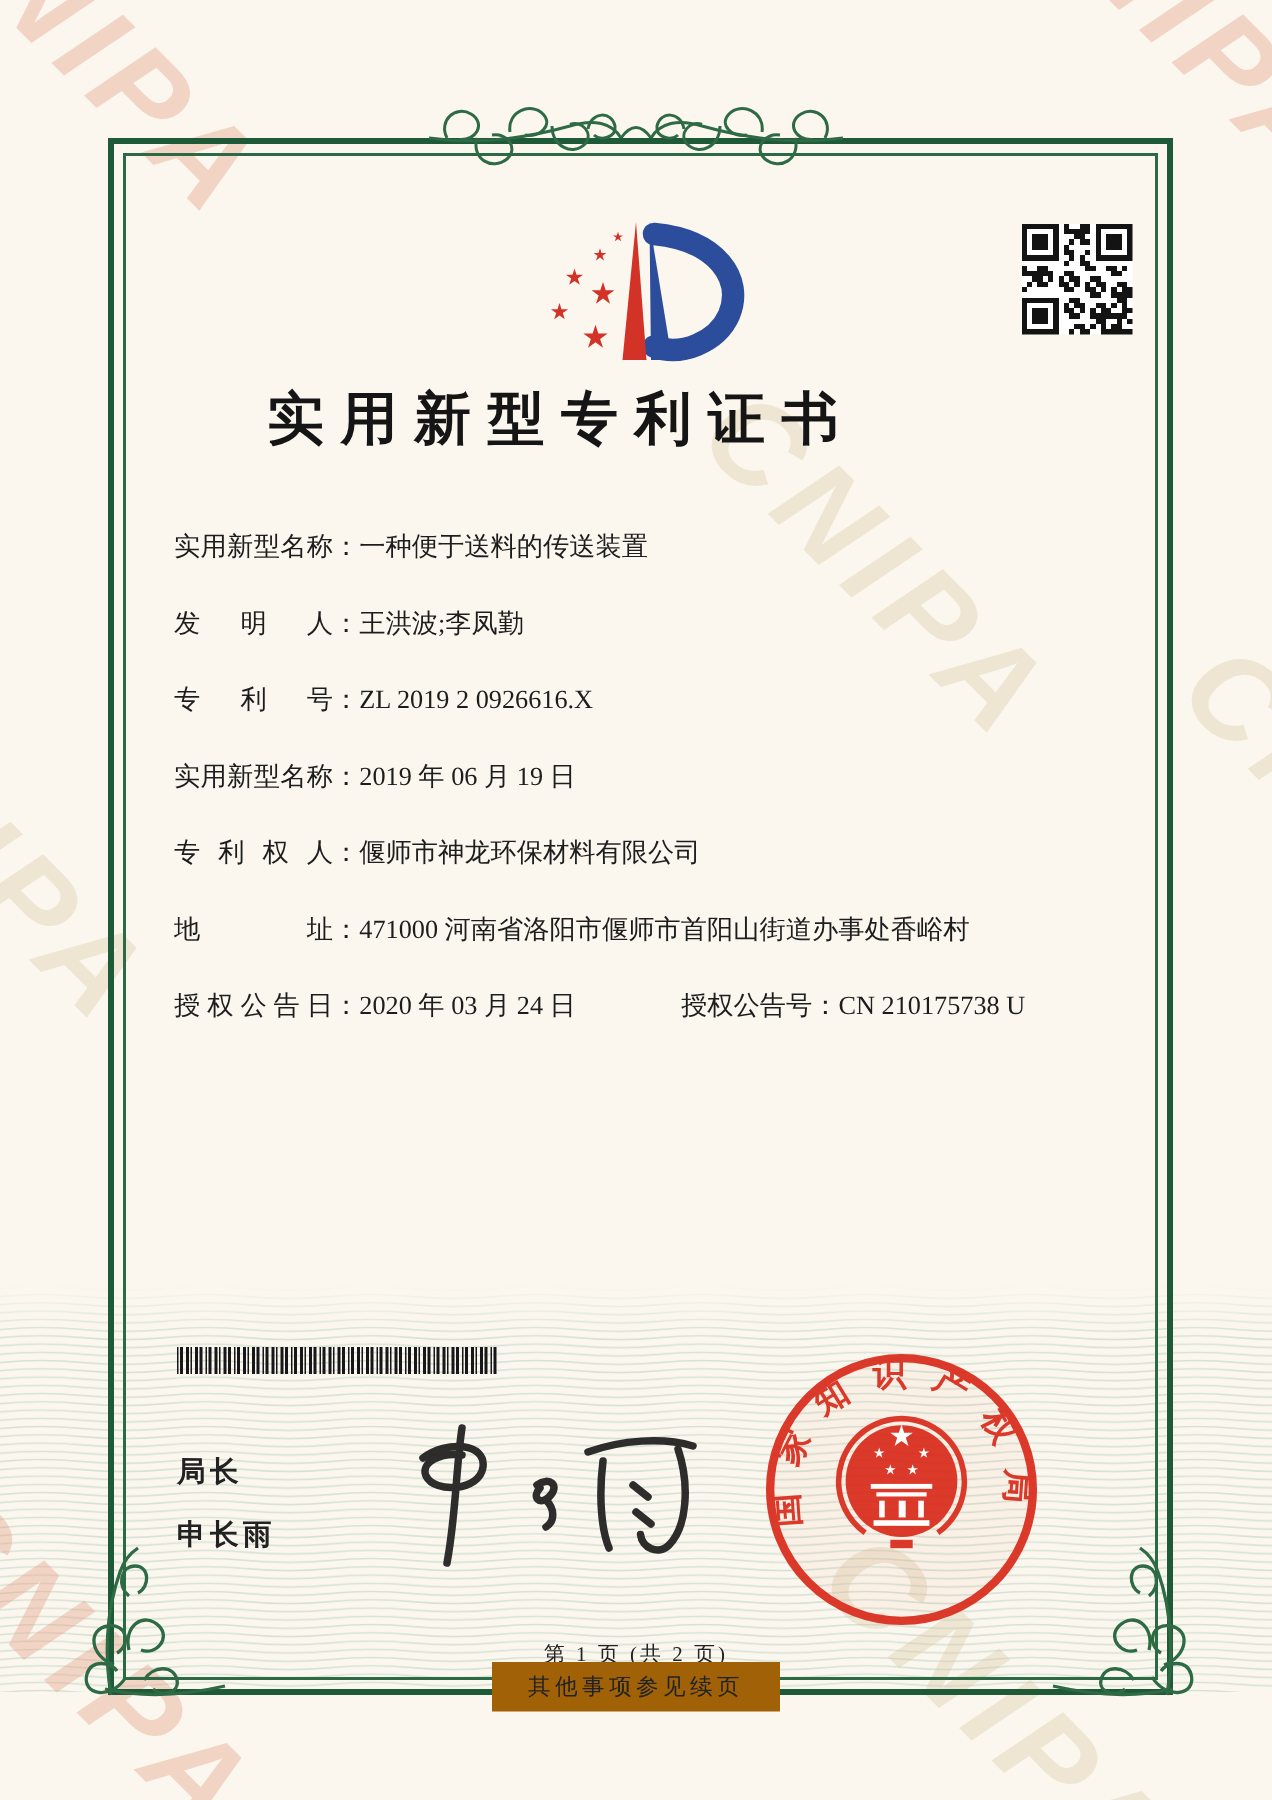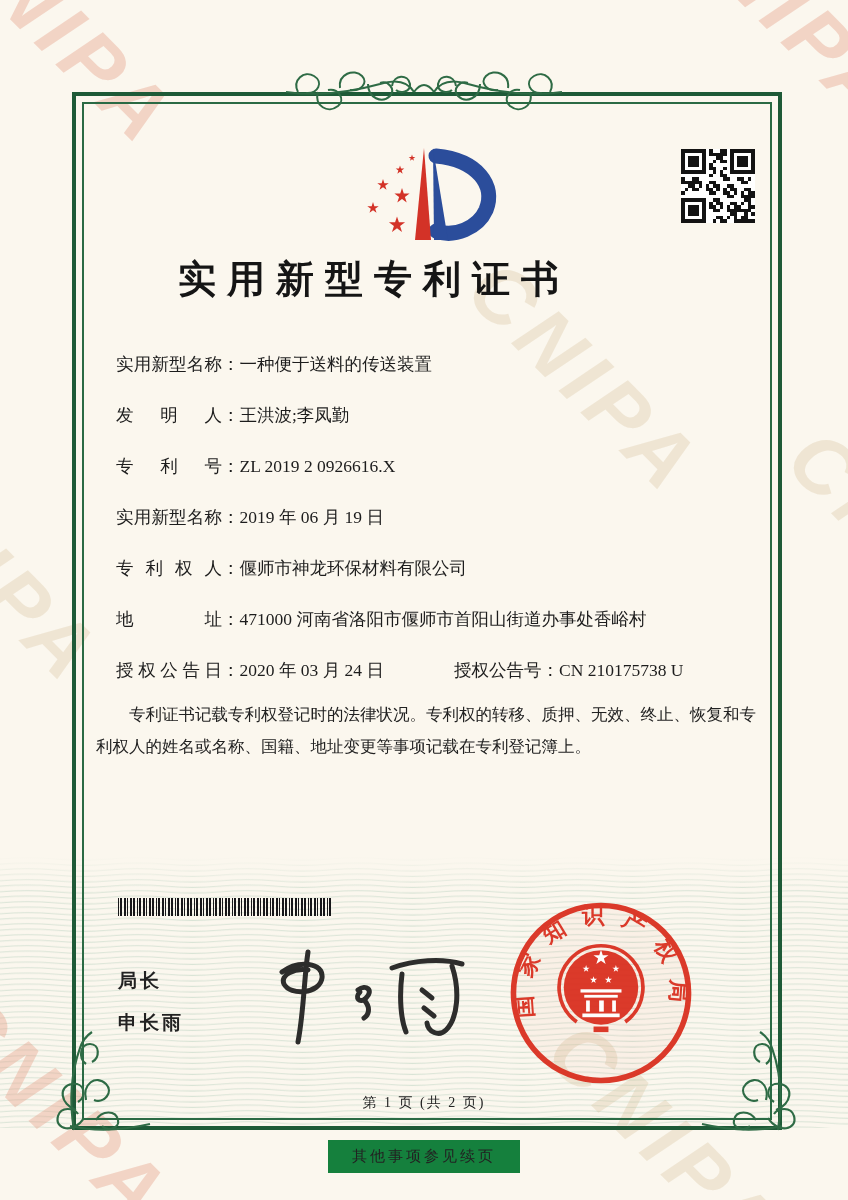--- a/index.html
+++ b/index.html
@@ -44,22 +44,22 @@
   .director{position:absolute;left:118px;top:968px;z-index:4;
       font-family:"Liberation Sans","DejaVu Sans",sans-serif;font-size:19px;font-weight:600;
       color:#222;letter-spacing:3px;}
   .director div{margin-bottom:16px;}
   .signature{position:absolute;left:246px;top:938px;z-index:4;}
   .seal{position:absolute;left:506px;top:898px;width:190px;height:190px;z-index:5;}
   .seal-date{position:absolute;left:505px;top:1032px;width:192px;z-index:6;text-align:center;
       font-size:16.5px;color:#101010;letter-spacing:1px;}
   .pageno{position:absolute;left:0;top:1094px;width:848px;text-align:center;z-index:4;
       font-size:14px;letter-spacing:2px;color:#222;}
-  .note{position:absolute;left:50%;transform:translateX(-50%);top:1140px;z-index:4;
-      background:#15803d;padding:7px 24px;font-size:15px;letter-spacing:3px;color:#222;}
+  .note{position:absolute;left:50%;transform:translateX(-50%);top:1108px;z-index:4;
+      background:#a16207;padding:7px 24px;font-size:15px;letter-spacing:3px;color:#222;}
 </style>
 </head>
 <body>
 
 <div class="page">
 
   <svg class="waves" width="848" height="272">
     <defs>
       <pattern id="wv" width="110" height="5.5" patternUnits="userSpaceOnUse">
         <path d="M0,2.8 Q27.5,0.3 55,2.8 T110,2.8" fill="none" stroke="#ccdccd" stroke-width="1"></path>
@@ -296,21 +296,20 @@
     </div>
     <div class="frow">
       <span class="lbl">授权公告日</span>：<span class="val">2020 年 03 月 24 日</span>
       <span class="grant-no">
         <span>授权公告号</span>：<span class="val">CN 210175738 U</span>
       </span>
     </div>
   </div>
 
   <div class="body-text">
-    <p>专利证书记载专利权登记时的法律状况。专利权的转移、质押、无效、终止、恢复和专利权人的姓名或名称、国籍、地址变更等事项记载在专利登记簿上。</p>
   </div>
 
   <div id="barcode" class="barcode">
       <span style="width:1px;margin-right:1px"></span>
       <span style="width:2px;margin-right:2px"></span>
       <span style="width:2px;margin-right:1px"></span>
       <span style="width:1px;margin-right:2px"></span>
       <span style="width:2px;margin-right:1px"></span>
       <span style="width:2px;margin-right:2px"></span>
       <span style="width:1px;margin-right:1px"></span>

